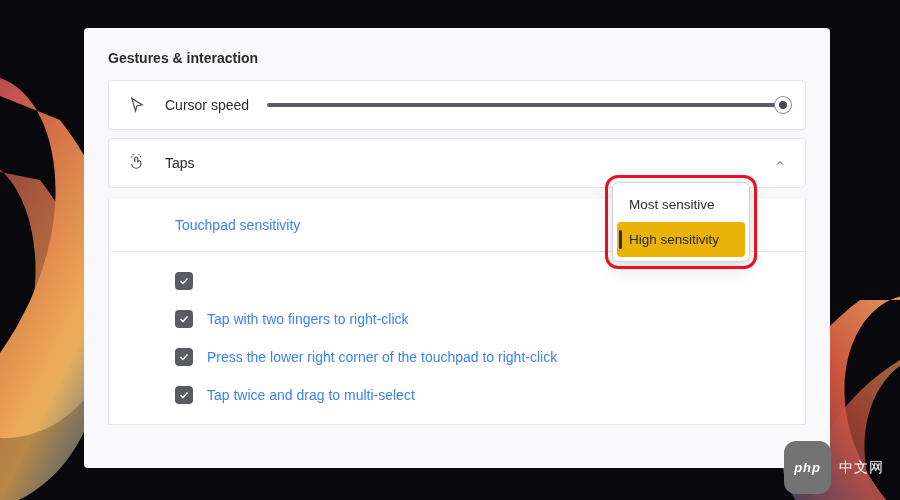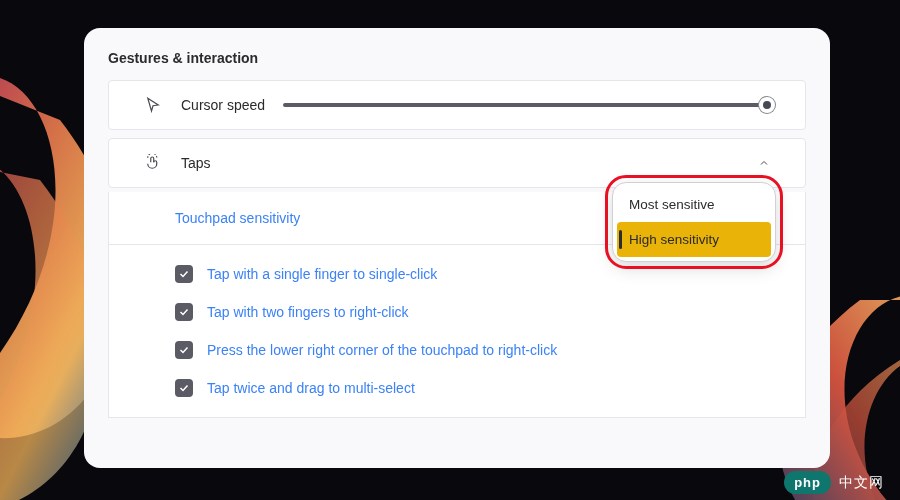--- a/index.html
+++ b/index.html
@@ -8,83 +8,83 @@
     font-family: "Segoe UI", -apple-system, sans-serif;
     background: #0a0a0f;
     position: relative; overflow: hidden;
   }
   .bg-art { position: absolute; inset: 0; }
   .bg-art svg { width: 100%; height: 100%; }
   .panel {
     position: absolute; left: 84px; top: 28px;
     width: 746px; height: 440px;
     background: #f9f9fb;
-    border-radius: 16px;
+    border-radius: 4px;
     padding: 22px 24px 0;
     color: #1a1a1a;
     overflow: hidden;
   }
   .section-title { font-size: 14px; font-weight: 600; color: #2b2b2b; margin-bottom: 14px; }
   .row {
     background: #ffffff;
     border: 1px solid #e5e5ea;
     border-radius: 4px;
-    padding: 14px 34px;
+    padding: 14px 18px;
     display: flex; align-items: center; gap: 18px;
     margin-bottom: 8px;
   }
   .row-icon { width: 20px; height: 20px; display:flex; align-items:center; justify-content:center; color:#4b4b52;}
   .row-label { font-size: 14px; color: #2b2b2b; flex: 0 0 auto; }
   .row-spacer { flex: 1; }
   .slider-track { flex:1; position:relative; height:20px; display:flex; align-items:center; }
   .slider-line { flex:1; height:4px; background:#5b5b66; border-radius:2px; }
   .slider-thumb {
     width:16px; height:16px; border-radius:50%; background:#454a55;
     border:4px solid #ffffff; box-shadow:0 0 0 1px #8a8a94;
     position:absolute; right:-4px; top:2px;
   }
-  .expander { margin-bottom:4px; }
+  .expander { margin-bottom:11px; }
   .chev { width:14px; height:14px; display:flex; align-items:center; justify-content:center; color:#4b4b52;}
   .sub {
     background:#ffffff;
     border:1px solid #e5e5ea; border-top:none;
     padding:10px 18px 10px 66px;
     font-size:14px; color:#3b82f6;
   }
   .sub.first { padding-top:18px; padding-bottom:18px; }
   .sub-row { display:flex; align-items:center; gap:14px; padding:10px 0; }
   .chk {
     width:18px; height:18px; border-radius:4px;
     background:#5b5b66; display:flex; align-items:center; justify-content:center;
   }
   .chk svg { stroke:#fff; }
   
   .dropdown {
     position:absolute; left:612px; top:182px;
-    width:164px; background:#ffffff;
-    border:1px solid #d0d0d7; border-radius:14px;
+    width:138px; background:#ffffff;
+    border:1px solid #d0d0d7; border-radius:6px;
     box-shadow:0 6px 18px rgba(0,0,0,0.15);
     padding:4px;
     outline:3px solid #e81123; outline-offset:4px;
   }
   .dd-item { padding:10px 12px; font-size:13.5px; color:#2b2b2b; border-radius:4px; position:relative; }
   .dd-item.sel { background:#eab308; }
   .dd-item.sel::before {
     content:""; position:absolute; left:2px; top:8px; bottom:8px;
     width:3px; background:#2b2b33; border-radius:2px;
   }
   
   .wm {
     position:absolute; right:16px; bottom:6px;
     display:flex; align-items:center; gap:8px;
     color:#ffffff; font-size:14px; letter-spacing:1px;
   }
   .wm-badge {
-    background:#0f766e; color:#fff; font-weight:700;
-    padding:4px 10px; border-radius:12px; font-size:13px;
+    background:#737373; color:#fff; font-style:italic; font-weight:700;
+    padding:19px 10px; border-radius:12px; font-size:13px;
   }
 </style>
 </head>
 <body>
 
 <div class="bg-art">
   <svg viewBox="0 0 900 500" preserveAspectRatio="none">
     <defs>
       <linearGradient id="g1" x1="0" y1="0" x2="1" y2="1">
         <stop offset="0%" stop-color="#b3305a"></stop>
@@ -143,21 +143,20 @@
     <span>Touchpad sensitivity</span>
   </div>
 
   <div class="sub">
     <div class="sub-row">
       <span class="chk">
           <svg width="12" height="12" viewBox="0 0 24 24" fill="none" stroke-width="3">
             <path d="M5 12 L10 17 L19 7"></path>
           </svg>
         </span>
-      <span>Tap with a single finger to single-click</span>
     </div>
     <div class="sub-row">
       <span class="chk">
           <svg width="12" height="12" viewBox="0 0 24 24" fill="none" stroke-width="3">
             <path d="M5 12 L10 17 L19 7"></path>
           </svg>
         </span>
       <span>Tap with two fingers to right-click</span>
     </div>
     <div class="sub-row">

